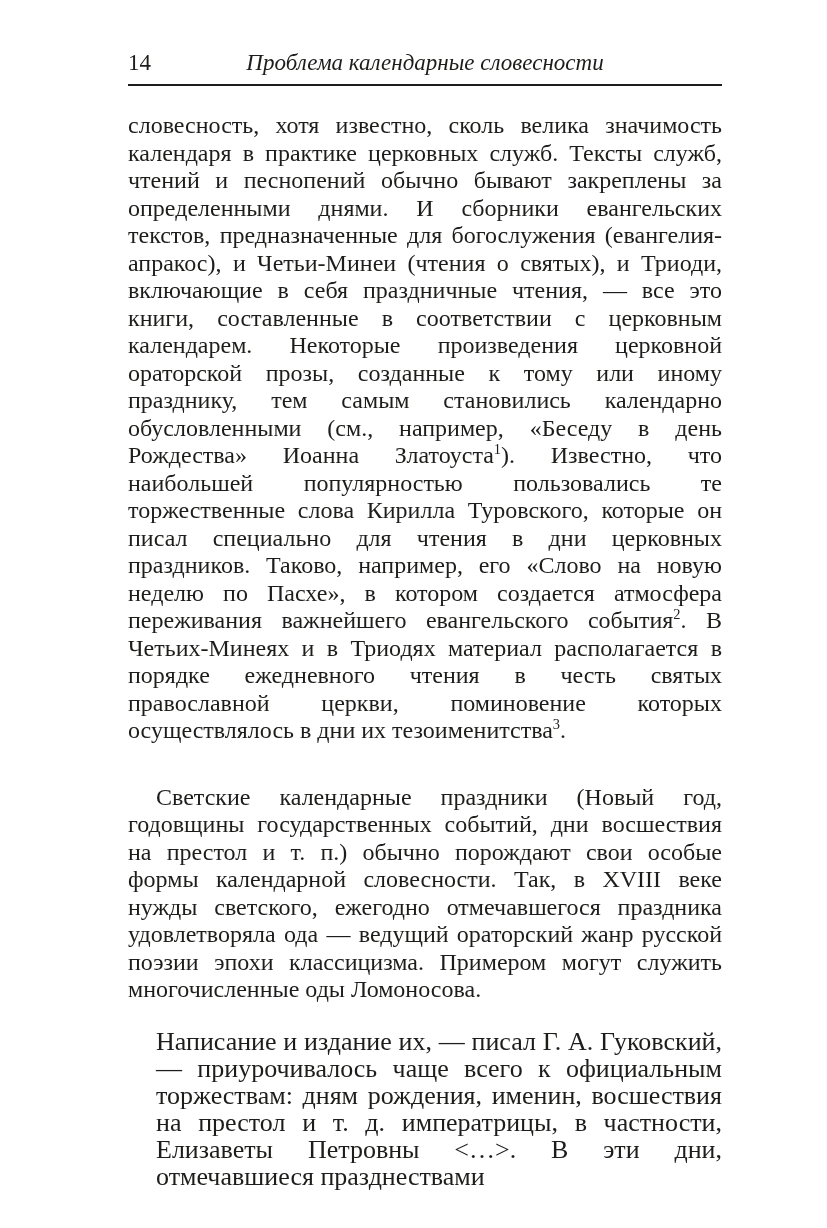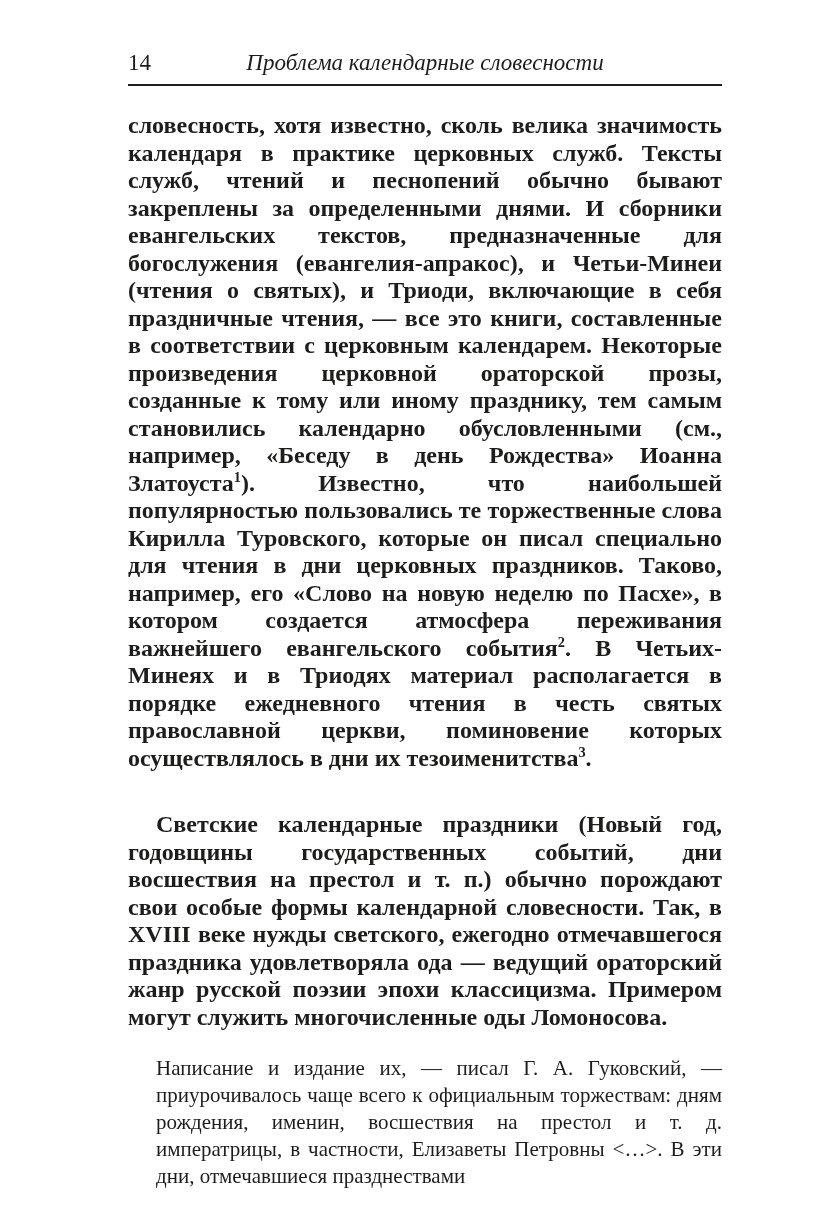--- a/index.html
+++ b/index.html
@@ -40,27 +40,26 @@
     border-top: 2px solid #1d1d1b;
     margin-top: 4px;
   }
   main { display: block; margin-top: 26px; }
   .body-par {
     margin: 0;
     font-size: 24px;
     line-height: 27.5px;
     text-align: justify;
     hyphens: auto;
-    font-weight: bold;
     -webkit-hyphens: auto;
   }
   .body-par.indent { text-indent: 28px; margin-top: 39px; }
   .quote {
     margin: 24px 0 0 28px;
-    font-size: 21px;
+    font-size: 26px;
     line-height: 27px;
     text-align: justify;
     hyphens: auto;
     -webkit-hyphens: auto;
   }
   footer { display: block; margin-top: 18px; }
   .fn-rule {
     width: 128px;
     border-top: 2px solid #1d1d1b;
     margin-bottom: 8px;

